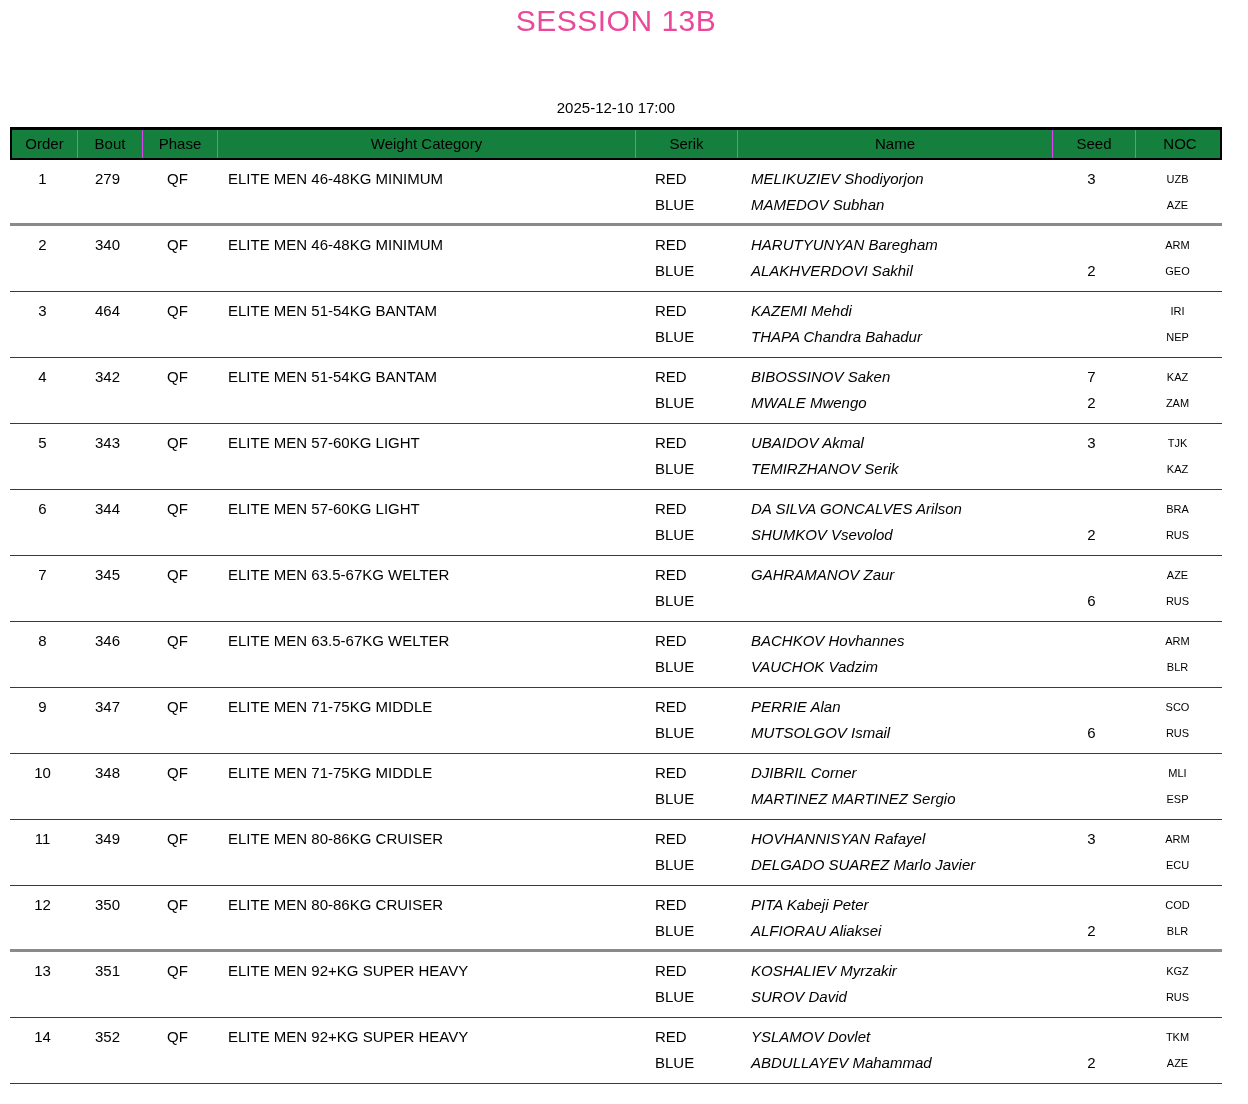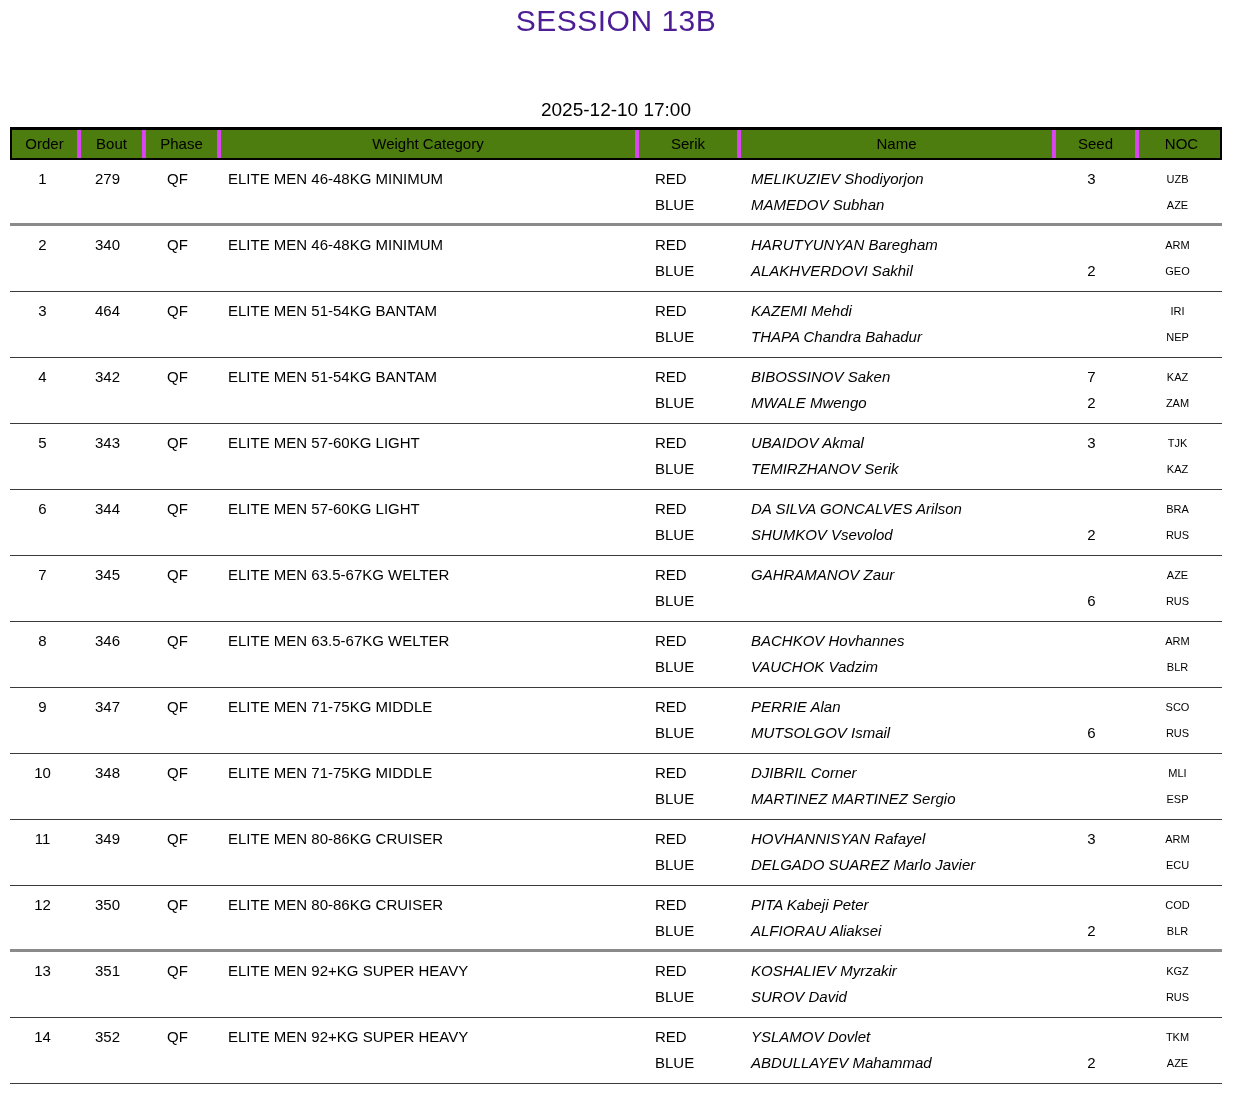--- a/index.html
+++ b/index.html
@@ -3,39 +3,39 @@
 <meta charset="utf-8">
 <style>
   html,body{margin:0;padding:0;}
   body{
     width:1248px;height:1104px;position:relative;background:#ffffff;
     font-family:"Liberation Sans","DejaVu Sans",sans-serif;color:#000;
     -webkit-font-smoothing:antialiased;
   }
   .page-title{
     position:absolute;left:10px;top:4px;width:1212px;
-    text-align:center;font-size:30px;font-weight:400;letter-spacing:0.5px;color:#4c1d95;
+    text-align:center;font-size:30px;font-weight:400;letter-spacing:0.5px;color:#ec4899;
   }
   .session-datetime{
     position:absolute;left:10px;top:99px;width:1212px;
-    text-align:center;font-size:19px;color:#000;
+    text-align:center;font-size:15px;color:#000;
   }
   .schedule-table{
     position:absolute;left:10px;top:127px;width:1212px;
   }
   .thead{
     display:grid;
     grid-template-columns:65px 65px 75px 418px 102px 315px 83px 89px;
     border:2px solid #000;border-top-width:3px;
     height:28px;line-height:28px;box-sizing:content-box;
-    background:#4d7c0f;
+    background:#15803d;
   }
   .th{
     font-size:15px;text-align:center;overflow:hidden;white-space:nowrap;
-    border-left:4px solid #d946ef;
+    border-left:1px solid #d946ef;
   }
   .th:first-child{border-left:none;}
   .tbody{width:1212px;}
   .bout-row{
     display:grid;
     grid-template-columns:65px 65px 75px 418px 102px 315px 83px 89px;
     grid-template-rows:26px 26px;
     padding-top:6px;
     height:59px; 
     box-sizing:content-box;

